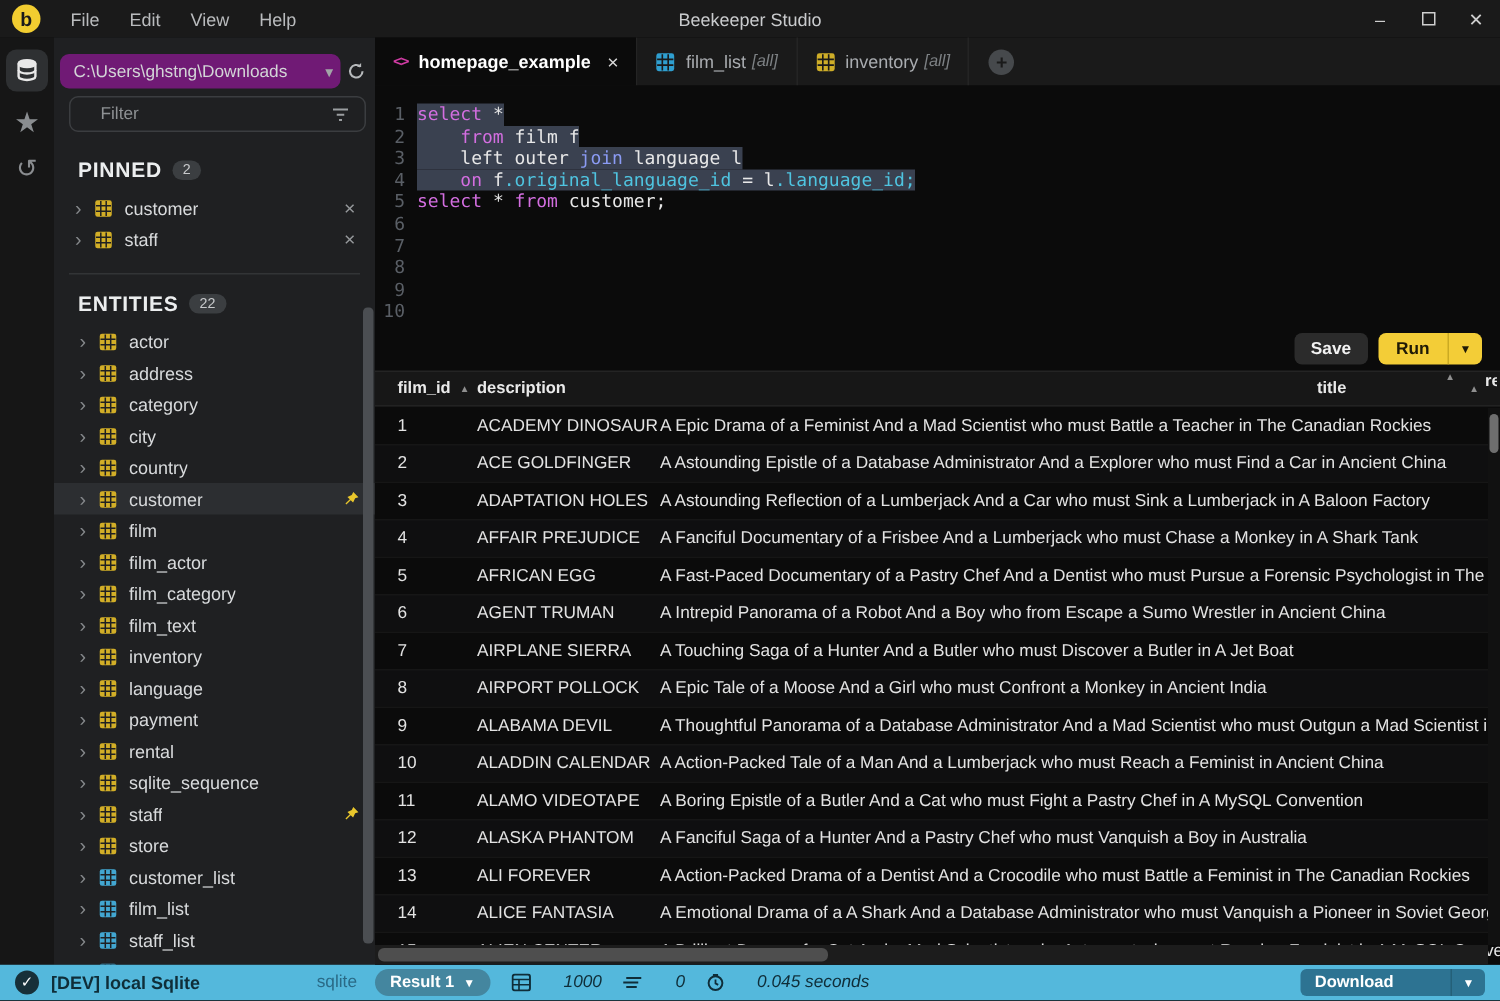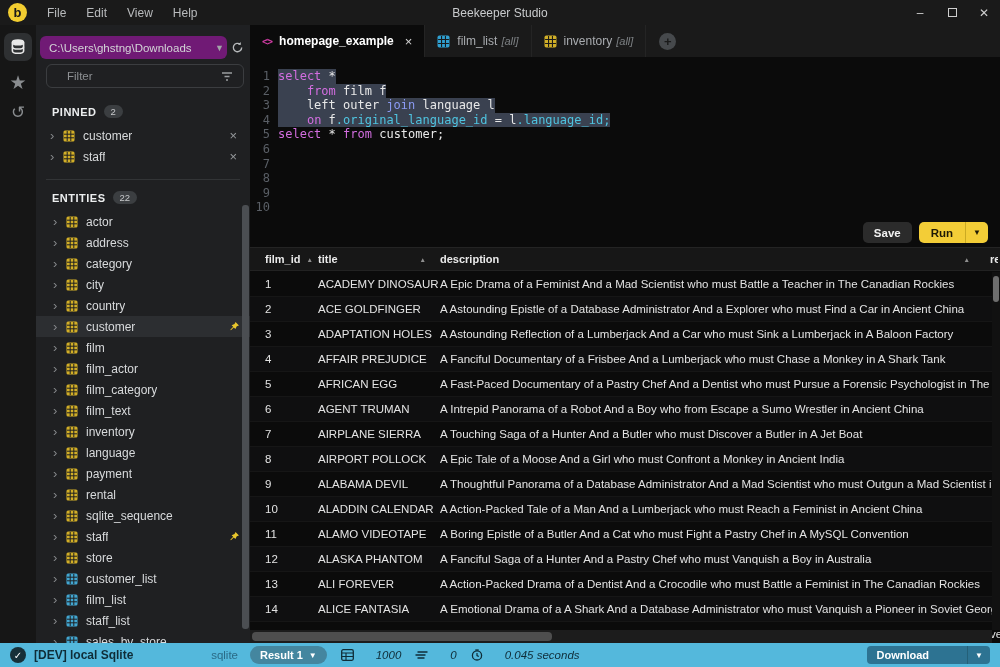--- a/index.html
+++ b/index.html
@@ -33,21 +33,21 @@
   .conn-caret { color:#a2a5a8; font-size:9px; margin:0 3px; }
   .conn-refresh { color:#b7babc; margin-left:4px; display:flex; }
   .filter-box { margin:5px 6px 0 10px; height:24px; border:1px solid #3b3d40; border-radius:6px;
     display:flex; align-items:center; padding:0 20px; }
   .filter-box input { flex:1; background:transparent; border:none; outline:none; color:#c6c8ca; font-size:11.5px; font-family:inherit; }
   .filter-box input::placeholder { color:#8e9194; }
   .filter-ic { display:flex; }
 
   .side-section { margin-top:17px; }
   .side-head { display:flex; align-items:center; padding:0 16px; margin-bottom:7px; }
-  .side-head .hlabel { color:#eceeef; font-weight:bold; font-size:11px; letter-spacing:.5px;text-align:center; }
+  .side-head .hlabel { color:#eceeef; font-weight:bold; font-size:14px; letter-spacing:.5px;text-align:center; }
   .badge { background:#3b3e41; color:#c7c9cb; border-radius:8px; font-size:9.5px; padding:1px 7px; margin-left:7px; }
   .divider { height:1px; background:#323436; margin:12px 10px 0 10px; }
 
   .ent-row { height:21px; display:flex; align-items:center; padding:0 10px 0 17px; color:#d8dadc; position:relative; }
   .ent-row.active { background:#2c2e31; }
   .chev { color:#85888b; font-size:13px; width:13px; flex:0 0 auto; line-height:1; }
   .tico { display:flex; margin-right:8px; flex:0 0 auto; }
   .t-yellow { color:#d2ae27; }
   .t-blue { color:#42a6d1; }
   .ent-label { white-space:nowrap; overflow:hidden; font-size:12px; }
@@ -79,21 +79,21 @@
   .kw { color:#d36ee0; } .kw2 { color:#8b9bf4; } .fld { color:#4fc4e0; }
   .editor-toolbar { height:36px; display:flex; align-items:center; justify-content:flex-end; padding-right:12px; gap:7px; flex:0 0 auto; }
   .btn-save { background:#2b2b2b; color:#f2f2f2; font-weight:bold; font-size:11.5px; border:none;
     border-radius:5px; height:21px; padding:0 11px; font-family:inherit; }
   .btn-run { display:flex; align-items:stretch; background:#f3cd37; border-radius:5px; height:21px; overflow:hidden; }
   .btn-run .run-label { color:#1f1a06; font-weight:bold; font-size:11.5px; padding:0 12px; display:flex; align-items:center; }
   .btn-run .run-caret { border-left:1px solid #cbaa22; color:#1f1a06; font-size:8px; display:flex; align-items:center; padding:0 7px; }
 
   
   .grid { flex:1 1 auto; position:relative; min-height:0; border-top:1px solid #242424; display:flex; flex-direction:column; overflow:hidden; }
-  .grid-head { height:23px; background:#171717; display:flex; align-items:center; flex:0 0 auto;
+  .grid-head { height:23px; background:#171717; display:flex; flex:0 0 auto;
     color:#eaeaea; font-size:11px; font-weight:bold; position:relative; border-bottom:1px solid #222; }
   .hcell { position:relative; display:flex; align-items:center; height:100%; }
   .c-id { width:68px; padding-left:15px; flex:0 0 auto; }
   .c-title { width:122px; flex:0 0 auto; }
   .c-desc { flex:1 1 auto; min-width:0; }
   .sort { color:#8f8f8f; font-size:6.5px; margin-left:6px; }
   .sort-abs { position:absolute; right:14px; color:#8f8f8f; font-size:6.5px; }
   .head-sort-right { position:absolute; right:30px; color:#8f8f8f; font-size:6.5px; }
   .head-partial { position:absolute; right:2px; color:#eaeaea; overflow:hidden; width:8px; }
   .grid-body { flex:1; overflow:hidden; }
@@ -560,26 +560,26 @@
           </div>
         </div>
       </div>
 
       <div class="grid">
         <div class="grid-head">
           <div class="hcell c-id">
             <span>film_id</span>
               <span class="sort">▲</span>
           </div>
+          <div class="hcell c-desc">
+            <span>description</span>
+          </div>
           <div class="hcell c-title">
             <span>title</span>
               <span class="sort-abs">▲</span>
-          </div>
-          <div class="hcell c-desc">
-            <span>description</span>
           </div>
           <span class="head-sort-right">▲</span>
           <span class="head-partial">re</span>
         </div>
         <div class="grid-body">
 
         <div class="grid-row">
               <div class="cell c-id">1</div>
               <div class="cell c-title">ACADEMY DINOSAUR</div>
               <div class="cell c-desc">A Epic Drama of a Feminist And a Mad Scientist who must Battle a Teacher in The Canadian Rockies</div>

